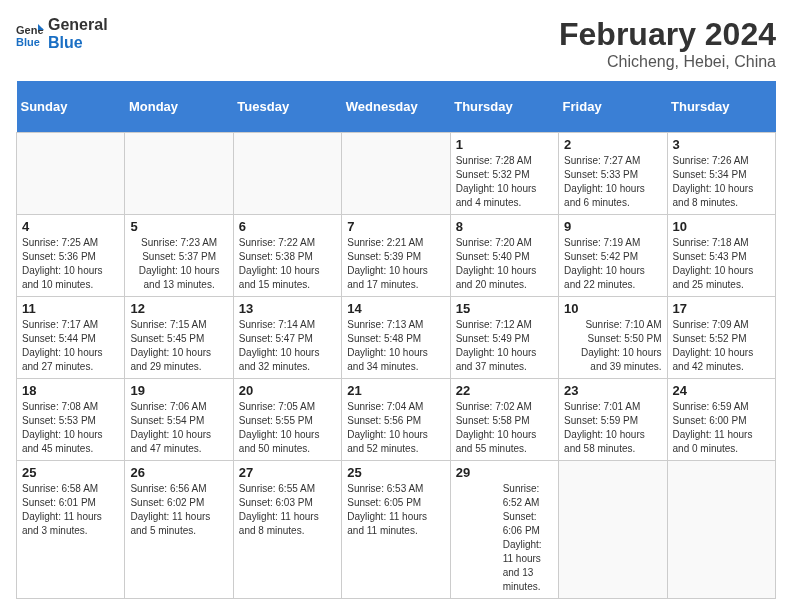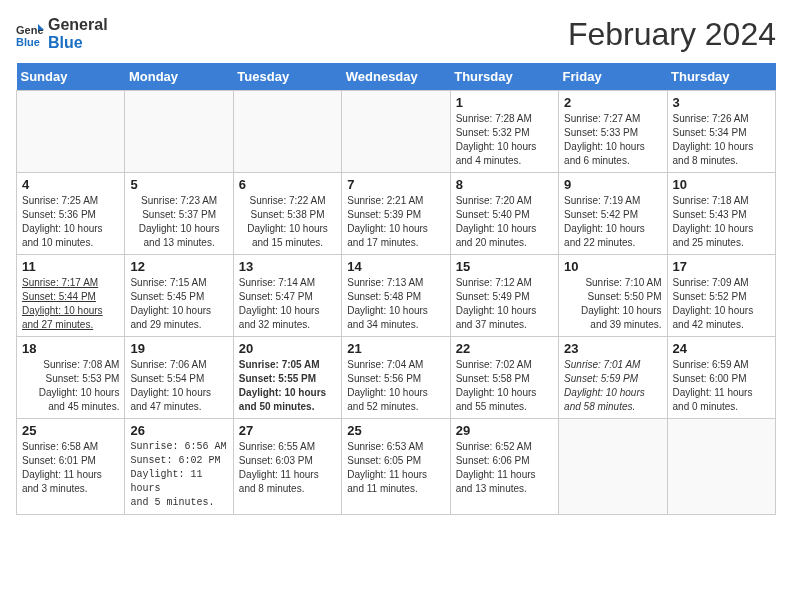--- a/index.html
+++ b/index.html
@@ -23,36 +23,36 @@
     }
     .logo-icon {
       width: 28px;
       height: 28px;
     }
     .title-area {
       text-align: right;
     }
     .month-title {
       font-size: 32px;
-      font-weight: normal;
+      font-weight: bold;
       color: #333;
     }
     .location-title {
       font-size: 16px;
       color: #555;
     }
     table {
       width: 100%;
       border-collapse: collapse;
       font-size: 11px;
     }
     thead th {
       background-color: #3a7fd5;
       color: #fff;
-      padding: 6px 4px;
+      padding: 18px 4px;
       text-align: left;
       font-size: 13px;
       font-weight: bold;
     }
     td {
       border: 1px solid #ccc;
       vertical-align: top;
       padding: 4px 5px;
       width: calc(100% / 7);
       height: 80px;
@@ -82,20 +82,21 @@
       <text x="0" y="26" font-size="11" font-weight="bold" fill="#1a6fc4">Blue</text>
       <polygon points="22,4 28,10 22,10" fill="#1a6fc4"></polygon>
     </svg>
     <div>
       <div style="font-size:16px;font-weight:bold;color:#333;">General</div>
       <div style="font-size:16px;font-weight:bold;color:#1a6fc4;">Blue</div>
     </div>
   </div>
   <div class="title-area">
     <div class="month-title">February 2024</div>
+    <div class="location-title">Chicheng, Hebei, China</div>
   </div>
 </div>
 
 <table>
   <thead>
     <tr>
     <th>Sunday</th>
         <th>Monday</th>
         <th>Tuesday</th>
         <th>Wednesday</th>
@@ -142,21 +143,21 @@
         </td>
         <td>
           <div class="day-num">5</div>
           <div class="day-info" style="white-space: pre-line; text-align: center;">Sunrise: 7:23 AM
 Sunset: 5:37 PM
 Daylight: 10 hours
 and 13 minutes.</div>
         </td>
         <td>
           <div class="day-num">6</div>
-          <div class="day-info" style="white-space: pre-line; text-align: center;">Sunrise: 7:22 AM
+          <div class="day-info" style="white-space: pre-line;">Sunrise: 7:22 AM
 Sunset: 5:38 PM
 Daylight: 10 hours
 and 15 minutes.</div>
         </td>
         <td>
           <div class="day-num">7</div>
           <div class="day-info" style="white-space: pre-line;">Sunrise: 2:21 AM
 Sunset: 5:39 PM
 Daylight: 10 hours
 and 17 minutes.</div>
@@ -179,21 +180,21 @@
           <div class="day-num">10</div>
           <div class="day-info" style="white-space: pre-line;">Sunrise: 7:18 AM
 Sunset: 5:43 PM
 Daylight: 10 hours
 and 25 minutes.</div>
         </td>
       </tr>
       <tr>
         <td>
           <div class="day-num">11</div>
-          <div class="day-info" style="white-space: pre-line; text-decoration: underline;">Sunrise: 7:17 AM
+          <div class="day-info" style="white-space: pre-line;">Sunrise: 7:17 AM
 Sunset: 5:44 PM
 Daylight: 10 hours
 and 27 minutes.</div>
         </td>
         <td>
           <div class="day-num">12</div>
           <div class="day-info" style="white-space: pre-line;">Sunrise: 7:15 AM
 Sunset: 5:45 PM
 Daylight: 10 hours
 and 29 minutes.</div>
@@ -230,56 +231,56 @@
           <div class="day-num">17</div>
           <div class="day-info" style="white-space: pre-line;">Sunrise: 7:09 AM
 Sunset: 5:52 PM
 Daylight: 10 hours
 and 42 minutes.</div>
         </td>
       </tr>
       <tr>
         <td>
           <div class="day-num">18</div>
-          <div class="day-info" style="white-space: pre-line; text-align: right;">Sunrise: 7:08 AM
+          <div class="day-info" style="white-space: pre-line;">Sunrise: 7:08 AM
 Sunset: 5:53 PM
 Daylight: 10 hours
 and 45 minutes.</div>
         </td>
         <td>
           <div class="day-num">19</div>
           <div class="day-info" style="white-space: pre-line;">Sunrise: 7:06 AM
 Sunset: 5:54 PM
 Daylight: 10 hours
 and 47 minutes.</div>
         </td>
         <td>
           <div class="day-num">20</div>
-          <div class="day-info" style="white-space: pre-line; font-weight: bold;">Sunrise: 7:05 AM
+          <div class="day-info" style="white-space: pre-line;">Sunrise: 7:05 AM
 Sunset: 5:55 PM
 Daylight: 10 hours
 and 50 minutes.</div>
         </td>
         <td>
           <div class="day-num">21</div>
           <div class="day-info" style="white-space: pre-line;">Sunrise: 7:04 AM
 Sunset: 5:56 PM
 Daylight: 10 hours
 and 52 minutes.</div>
         </td>
         <td>
           <div class="day-num">22</div>
           <div class="day-info" style="white-space: pre-line;">Sunrise: 7:02 AM
 Sunset: 5:58 PM
 Daylight: 10 hours
 and 55 minutes.</div>
         </td>
         <td>
           <div class="day-num">23</div>
-          <div class="day-info" style="white-space: pre-line; font-style: italic;">Sunrise: 7:01 AM
+          <div class="day-info" style="white-space: pre-line;">Sunrise: 7:01 AM
 Sunset: 5:59 PM
 Daylight: 10 hours
 and 58 minutes.</div>
         </td>
         <td>
           <div class="day-num">24</div>
           <div class="day-info" style="white-space: pre-line;">Sunrise: 6:59 AM
 Sunset: 6:00 PM
 Daylight: 11 hours
 and 0 minutes.</div>
@@ -288,42 +289,42 @@
       <tr>
         <td>
           <div class="day-num">25</div>
           <div class="day-info" style="white-space: pre-line;">Sunrise: 6:58 AM
 Sunset: 6:01 PM
 Daylight: 11 hours
 and 3 minutes.</div>
         </td>
         <td>
           <div class="day-num">26</div>
-          <div class="day-info" style="white-space: pre-line; font-family: Liberation Mono, monospace;">Sunrise: 6:56 AM
+          <div class="day-info" style="white-space: pre-line;">Sunrise: 6:56 AM
 Sunset: 6:02 PM
 Daylight: 11 hours
 and 5 minutes.</div>
         </td>
         <td>
           <div class="day-num">27</div>
           <div class="day-info" style="white-space: pre-line;">Sunrise: 6:55 AM
 Sunset: 6:03 PM
 Daylight: 11 hours
 and 8 minutes.</div>
         </td>
         <td>
           <div class="day-num">25</div>
           <div class="day-info" style="white-space: pre-line;">Sunrise: 6:53 AM
 Sunset: 6:05 PM
 Daylight: 11 hours
 and 11 minutes.</div>
         </td>
         <td>
           <div class="day-num">29</div>
-          <div class="day-info" style="white-space: pre-line;">Sunrise: 6:52 AM
+          <div class="day-info" style="white-space: pre-line; margin-left: 47px;">Sunrise: 6:52 AM
 Sunset: 6:06 PM
 Daylight: 11 hours
 and 13 minutes.</div>
         </td>
         <td class="empty"></td>
         <td class="empty"></td>
       </tr>
     </tbody>
 </table>
 

